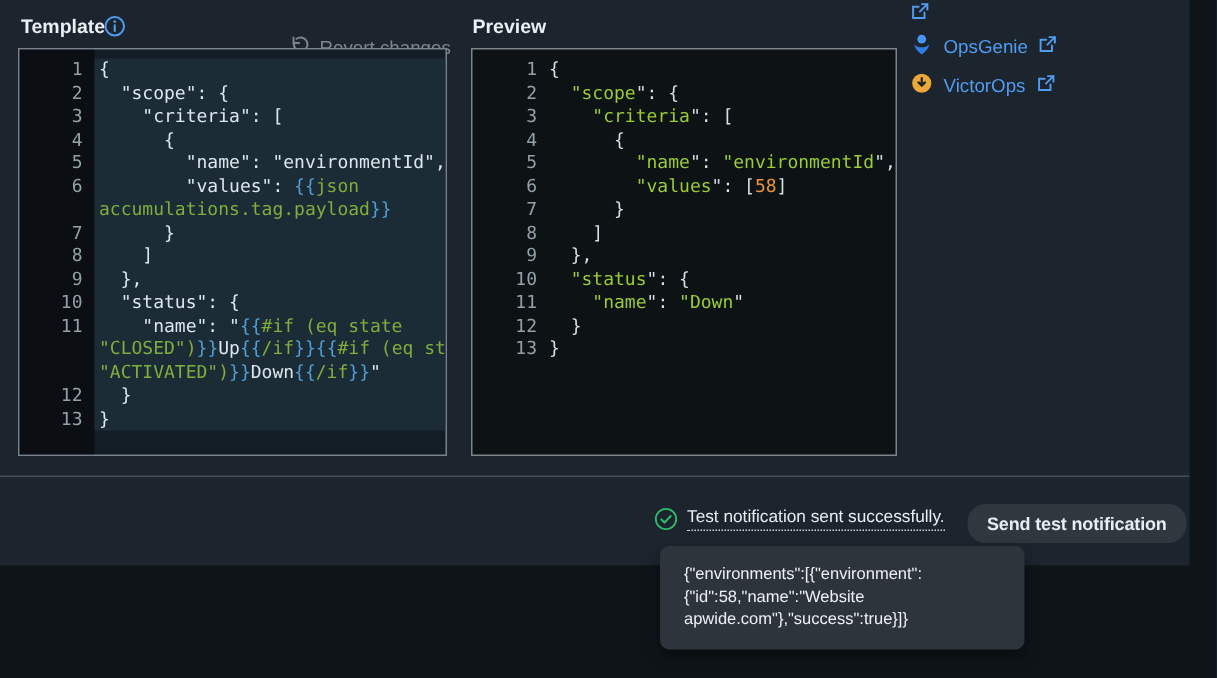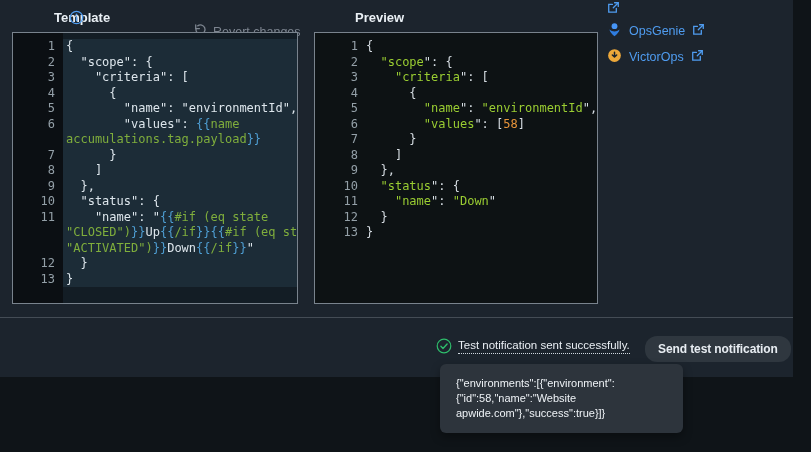--- a/index.html
+++ b/index.html
@@ -9,21 +9,21 @@
     font-family:"Liberation Sans", sans-serif;
     color:#e6edf3;
     position:relative;
     overflow:hidden;
   }
   .panel {
     position:absolute; left:0; top:0; width:793px; height:377px;
     background:#1c242d;
   }
   
-  .hdr-label { position:absolute; font-size:13px; font-weight:bold; color:#eaf0f5; top:10px;margin-left:40px; }
+  .hdr-label { position:absolute; font-size:13px; font-weight:bold; color:#eaf0f5; top:10px; }
   #tpl-label { left:14px; }
   #prev-label { left:315px; }
   .info-icon { position:absolute; left:69px; top:10px; width:15px; height:15px; cursor:pointer; }
   .revert { position:absolute; left:193px; top:9px; display:flex; align-items:center; gap:6px;
             color:#7d8590; font-size:12.5px; cursor:pointer;margin-top:14px; }
   
   .editor {
     position:absolute; top:32px; height:272px;
     border:1px solid #79838d;
     font-family:"DejaVu Sans Mono", monospace;
@@ -92,21 +92,21 @@
 
   <div class="editor" id="tpl-editor">
     <div class="tpl-gutter-bg"></div>
     <div class="tpl-sel-bg"></div>
     <div class="lines" id="tpl-lines">
         <div class="cl"><span class="ln">1</span><span class="cd"><span class="tk-p">{</span></span></div>
         <div class="cl"><span class="ln">2</span><span class="cd"><span class="tk-p">  "scope": {</span></span></div>
         <div class="cl"><span class="ln">3</span><span class="cd"><span class="tk-p">    "criteria": [</span></span></div>
         <div class="cl"><span class="ln">4</span><span class="cd"><span class="tk-p">      {</span></span></div>
         <div class="cl"><span class="ln">5</span><span class="cd"><span class="tk-p">        "name": "environmentId",</span></span></div>
-        <div class="cl"><span class="ln">6</span><span class="cd"><span class="tk-p">        "values": </span><span class="tk-b">{{</span><span class="tk-g">name</span></span></div>
+        <div class="cl"><span class="ln">6</span><span class="cd"><span class="tk-p">        "values": </span><span class="tk-b">{{</span><span class="tk-g">json</span></span></div>
         <div class="cl"><span class="ln"></span><span class="cd"><span class="tk-g">accumulations.tag.payload</span><span class="tk-b">}}</span></span></div>
         <div class="cl"><span class="ln">7</span><span class="cd"><span class="tk-p">      }</span></span></div>
         <div class="cl"><span class="ln">8</span><span class="cd"><span class="tk-p">    ]</span></span></div>
         <div class="cl"><span class="ln">9</span><span class="cd"><span class="tk-p">  },</span></span></div>
         <div class="cl"><span class="ln">10</span><span class="cd"><span class="tk-p">  "status": {</span></span></div>
         <div class="cl"><span class="ln">11</span><span class="cd"><span class="tk-p">    "name": "</span><span class="tk-b">{{</span><span class="tk-g">#if (eq state</span></span></div>
         <div class="cl"><span class="ln"></span><span class="cd"><span class="tk-g">"CLOSED")</span><span class="tk-b">}}</span><span class="tk-p">Up</span><span class="tk-b">{{</span><span class="tk-g">/if</span><span class="tk-b">}}{{</span><span class="tk-g">#if (eq state</span></span></div>
         <div class="cl"><span class="ln"></span><span class="cd"><span class="tk-g">"ACTIVATED")</span><span class="tk-b">}}</span><span class="tk-p">Down</span><span class="tk-b">{{</span><span class="tk-g">/if</span><span class="tk-b">}}</span><span class="tk-p">"</span></span></div>
         <div class="cl"><span class="ln">12</span><span class="cd"><span class="tk-p">  }</span></span></div>
         <div class="cl"><span class="ln">13</span><span class="cd"><span class="tk-p">}</span></span></div>

